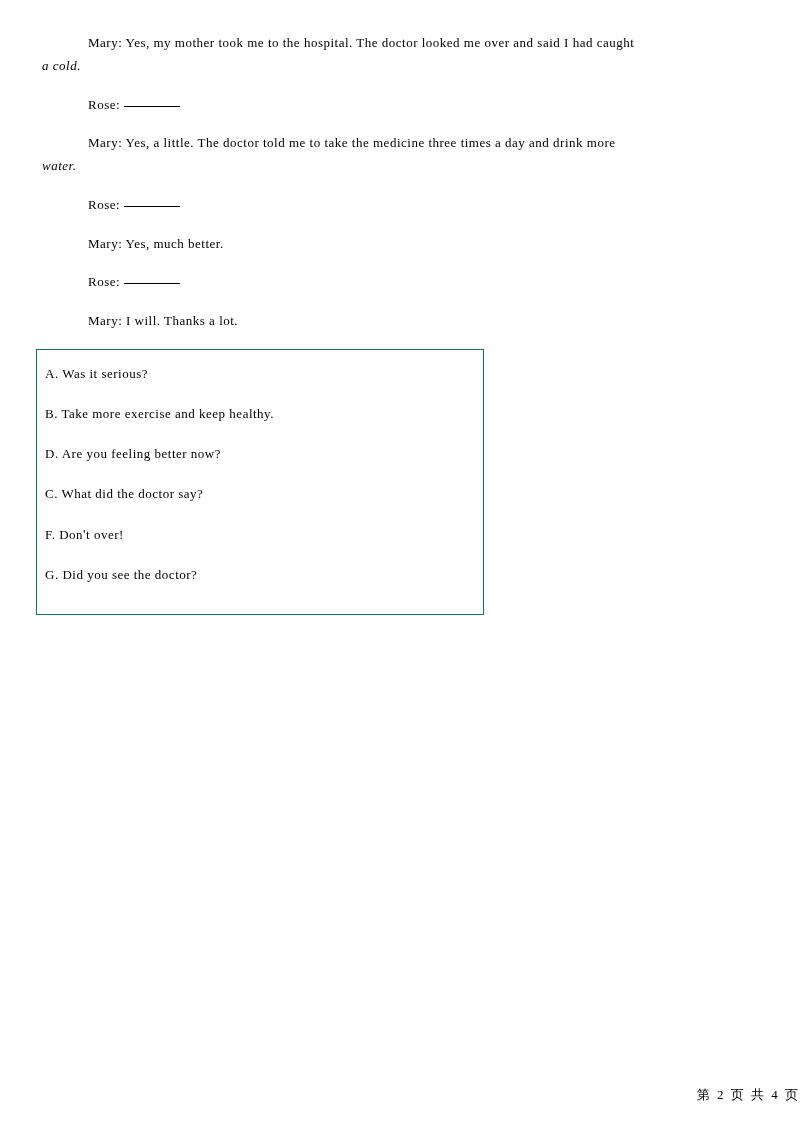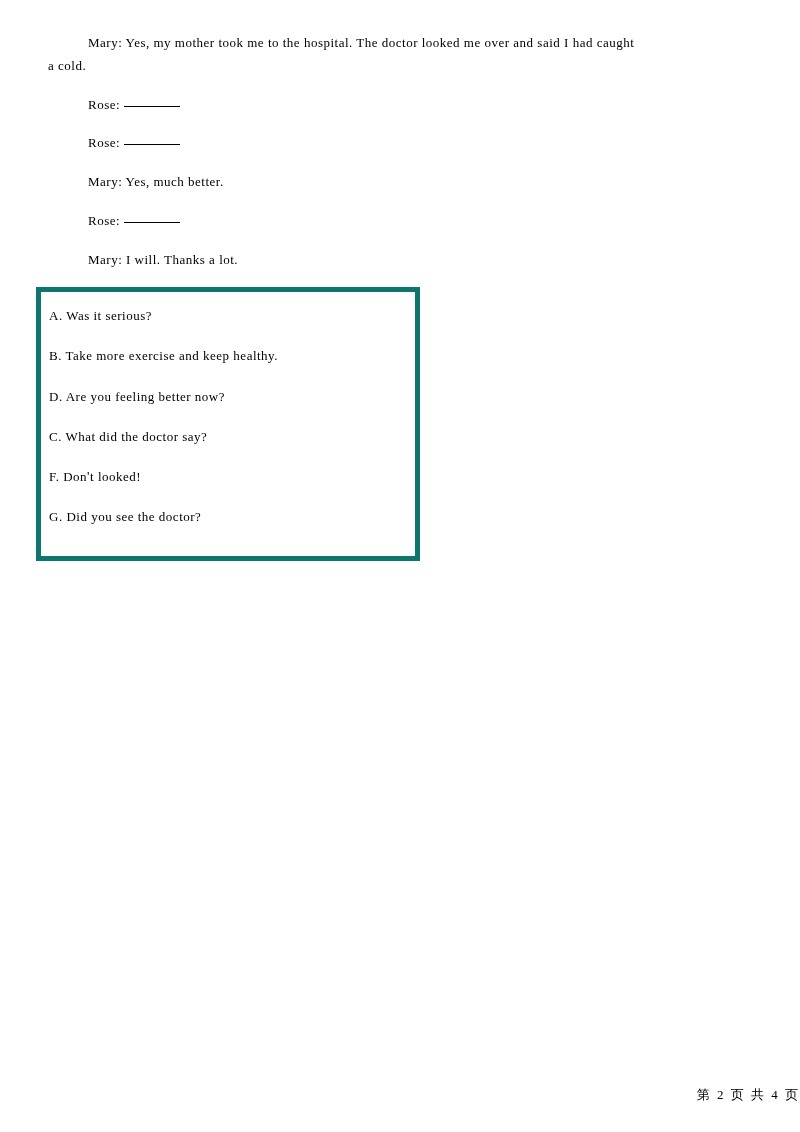--- a/index.html
+++ b/index.html
@@ -21,34 +21,35 @@
       padding: 32px 36px 0 36px;
     }
     .dialogue-line {
       margin-bottom: 16px;
       line-height: 1.75;
       text-indent: 52px;
     }
     .wrapped-continuation {
       display: block;
       text-indent: 0;
-      margin-left: 12px;
+      margin-left: 6px;
+      font-style: italic;
     }
     .blank {
       display: inline-block;
       border-bottom: 1px solid #000;
       width: 56px;
       height: 14px;
       vertical-align: baseline;
       position: relative;
       top: -2px;
     }
     .options-box {
-      border: 5px solid #0f766e;
-      width: 384px;
+      border: 1px solid #0f766e;
+      width: 448px;
       margin-top: 10px;
       margin-left: 0;
       padding: 15px 0;
     }
     .option {
       padding: 0 8px;
       margin-bottom: 22px;
       line-height: 1.4;
       letter-spacing: 0.5px;
     }
@@ -74,20 +75,24 @@
 
   <div class="dialogue-line">
     <span>Mary: </span><span>Yes, my mother took me to the hospital. The doctor looked me over and said I had caught</span>
     <span class="wrapped-continuation">a cold.</span>
   </div>
 
   <div class="dialogue-line">
     <span>Rose: </span><span class="blank"></span>
   </div>
 
+  <div class="dialogue-line">
+    <span>Mary: </span><span>Yes, a little. The doctor told me to take the medicine three times a day and drink more</span>
+    <span class="wrapped-continuation">water.</span>
+  </div>
 
   <div class="dialogue-line">
     <span>Rose: </span><span class="blank"></span>
   </div>
 
   <div class="dialogue-line">
     <span>Mary: </span><span>Yes, much better.</span>
   </div>
 
   <div class="dialogue-line">
@@ -96,21 +101,21 @@
 
   <div class="dialogue-line">
     <span>Mary: </span><span>I will. Thanks a lot.</span>
   </div>
 
   <div class="options-box">
     <div class="option">A. Was it serious?</div>
     <div class="option">B. Take more exercise and keep healthy.</div>
     <div class="option">D. Are you feeling better now?</div>
     <div class="option">C. What did the doctor say?</div>
-    <div class="option"><span>F. Don</span><span class="apostrophe">'</span><span>t looked!</span></div>
+    <div class="option"><span>F. Don</span><span class="apostrophe">'</span><span>t over!</span></div>
     <div class="option">G. Did you see the doctor?</div>
   </div>
 
 </div>
 
 <div class="footer">
   <span>第 2 页 共 4 页</span>
 </div>
 
 </body></html>

